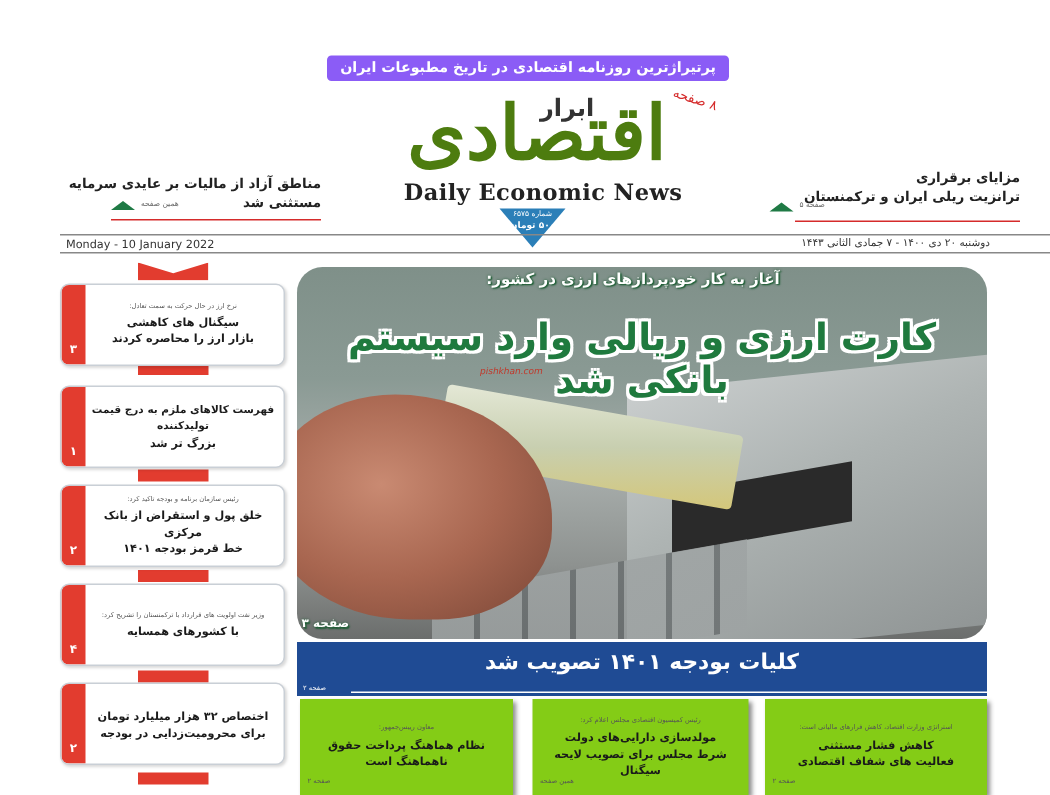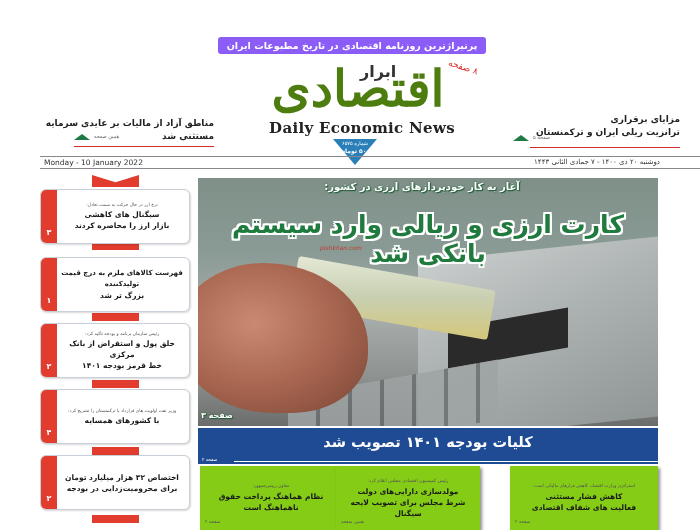--- a/index.html
+++ b/index.html
@@ -99,20 +99,21 @@
   }
   .ribbon-top {
     left: 92px; top: 175px; width: 47px; height: 12px; background: #e23c2f;
     clip-path: polygon(0 0, 50% 60%, 100% 0, 100% 100%, 0 100%);
   }
 
   
   .hero {
     left: 198px; top: 178px; width: 460px; height: 248px; overflow: hidden;
     background: linear-gradient(180deg, #7f9089 0%, #8a9a94 30%, #a8aeac 55%, #8e9290 80%, #6b6d6c 100%);
+    border-radius: 17px;
   }
   .hero-atm {
     position: absolute; left: 220px; top: 70px; width: 260px; height: 180px;
     background: linear-gradient(160deg, #c9cdcd 0%, #aeb4b3 40%, #8f9494 100%);
     transform: skewY(-6deg);
   }
   .hero-slot {
     position: absolute; left: 250px; top: 140px; width: 120px; height: 40px; background: #2a2a2a;
     transform: skewY(-10deg);
   }
@@ -287,21 +288,21 @@
 <div class="abs budget-sub-line"></div>
 <div class="abs budget-page rtl">صفحه ۲</div>
 
 <div class="abs bcard rtl" style="left:200px;width:142px;">
   <div class="bcard-kicker">معاون رییس‌جمهور:</div>
   <div class="bcard-title">نظام هماهنگ پرداخت حقوق</div>
   <div class="bcard-title">ناهماهنگ است</div>
   <div class="bcard-page">صفحه ۲</div>
 </div>
 
-<div class="abs bcard rtl" style="left:336px;width:144px;">
+<div class="abs bcard rtl" style="left:355px;width:144px;">
   <div class="bcard-kicker">رئیس کمیسیون اقتصادی مجلس اعلام کرد:</div>
   <div class="bcard-title">مولدسازی دارایی‌های دولت</div>
   <div class="bcard-title">شرط مجلس برای تصویب لایحه سیگنال</div>
   <div class="bcard-page">همین صفحه</div>
 </div>
 
 <div class="abs bcard rtl" style="left:510px;width:148px;">
   <div class="bcard-kicker">استراتژی وزارت اقتصاد، کاهش فرارهای مالیاتی است:</div>
   <div class="bcard-title">کاهش فشار مستثنی</div>
   <div class="bcard-title">فعالیت های شفاف اقتصادی</div>

